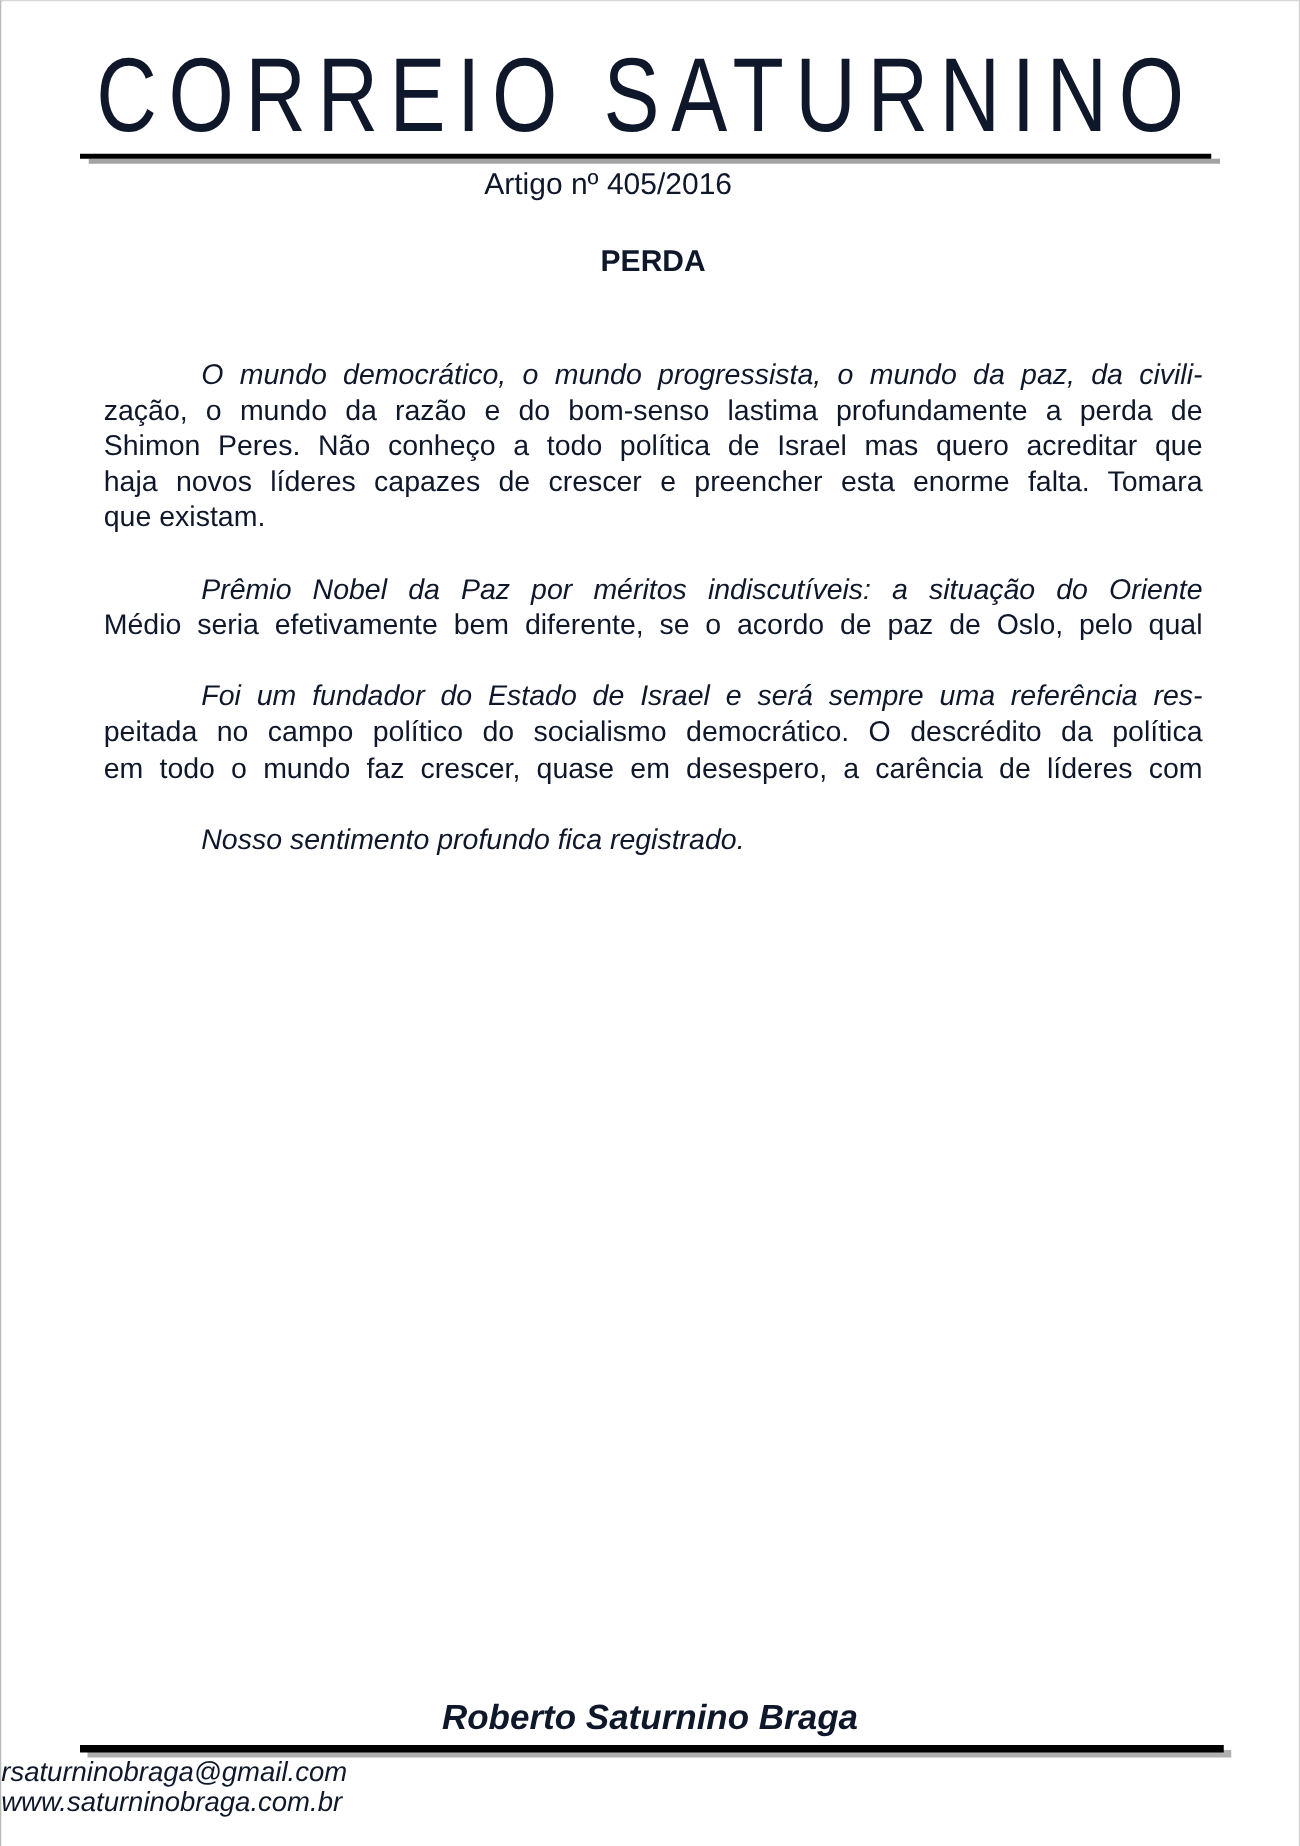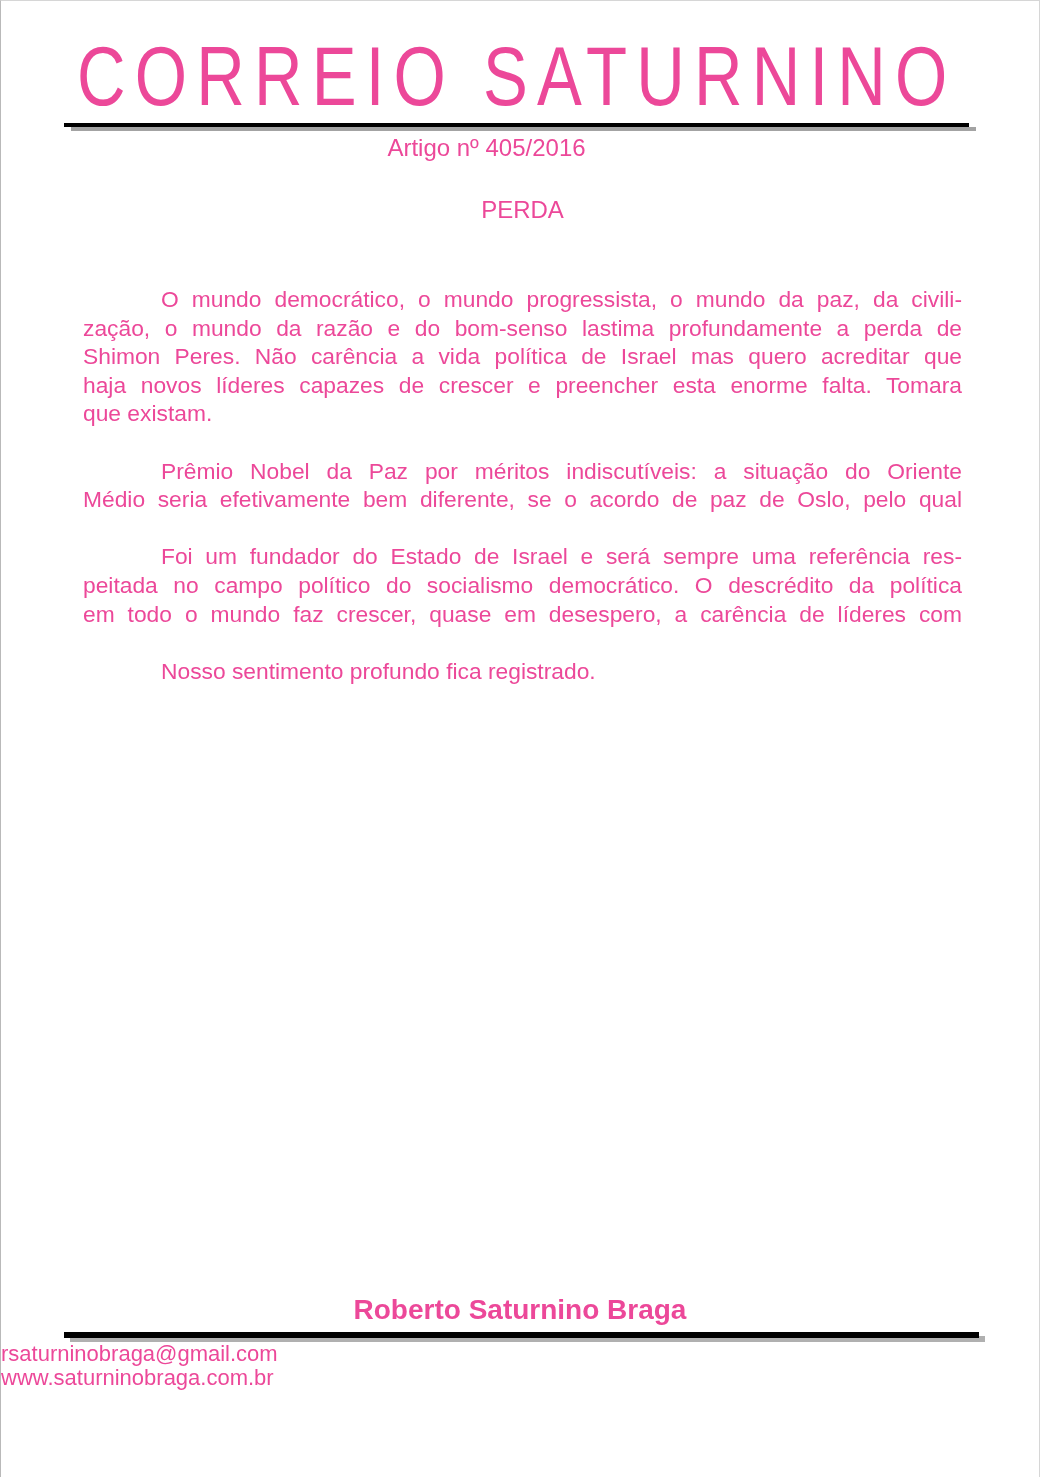--- a/index.html
+++ b/index.html
@@ -2,21 +2,21 @@
 <html><head>
 <meta charset="utf-8">
 <style>
   html, body { margin: 0; padding: 0; background: #ffffff; }
   .page {
     position: relative;
     width: 1040px;
     height: 1477px;
     box-sizing: border-box;
     background: #ffffff;
-    color: #ec4899;
+    color: #0f172a;
     font-family: "Liberation Sans", sans-serif;
     border-left: 1px solid #b9b9b9;
     border-top: 1px solid #d6d6d6;
     border-right: 1px solid #d6d6d6;
     overflow: hidden;
   }
   .masthead {
     margin: 33px 0 0 76px;
     font-size: 84px;
     font-weight: 400;
@@ -39,40 +39,41 @@
     margin-top: 8px;
     padding-right: 67px;
     text-align: center;
     font-size: 24px;
     line-height: 26px;
   }
   .title {
     margin: 36px 77px 0 82px;
     text-align: center;
     font-size: 24px;
-    font-weight: 400;
+    font-weight: 700;
     line-height: 26px;
   }
   .body-text {
     margin: 62px 77px 0 82px;
     font-size: 22.8px;
     line-height: 28.6px;
   }
   .para { margin: 0 0 28.6px 0; }
   .line {
     text-align: justify;
     text-align-last: justify;
   }
-  .line.indent { padding-left: 78px; }
+  .line.indent { padding-left: 78px; font-style: italic; }
   .line.last { text-align-last: left; }
   .footer {
     position: absolute;
     left: 0;
-    top: 1292px;
+    top: 1356px;
     width: 100%;
+    font-style: italic;
   }
   .author {
     text-align: center;
     font-size: 28px;
     font-weight: 700;
     line-height: 34px;
   }
   .rule-bottom {
     margin: 5px 0 0 63px;
     width: 915px;
@@ -95,21 +96,21 @@
     <div class="rule rule-top"></div>
     <div class="article-no">Artigo nº 405/2016</div>
   </header>
 
   <main>
     <h2 class="title">PERDA</h2>
     <div class="body-text" id="paragraphs">
         <div class="para">
           <div class="line indent">O mundo democrático, o mundo progressista, o mundo da paz, da civili-</div>
           <div class="line">zação, o mundo da razão e do bom-senso lastima profundamente a perda de</div>
-          <div class="line">Shimon Peres. Não carência a vida política de Israel mas quero acreditar que</div>
+          <div class="line">Shimon Peres. Não conheço a todo política de Israel mas quero acreditar que</div>
           <div class="line">haja novos líderes capazes de crescer e preencher esta enorme falta. Tomara</div>
           <div class="line last">que existam.</div>
         </div>
         <div class="para">
           <div class="line indent">Prêmio Nobel da Paz por méritos indiscutíveis: a situação do Oriente</div>
           <div class="line">Médio seria efetivamente bem diferente, se o acordo de paz de Oslo, pelo qual</div>
         </div>
         <div class="para">
           <div class="line indent">Foi um fundador do Estado de Israel e será sempre uma referência res-</div>
           <div class="line">peitada no campo político do socialismo democrático. O descrédito da política</div>

